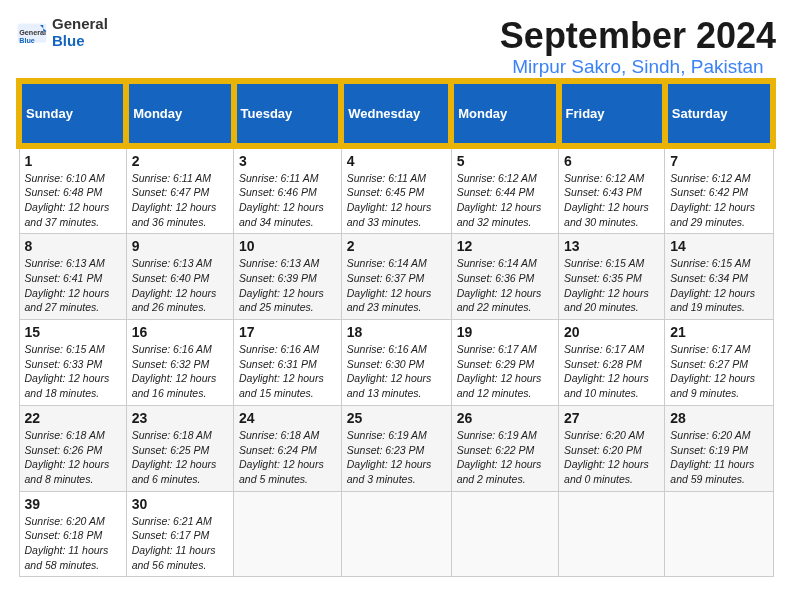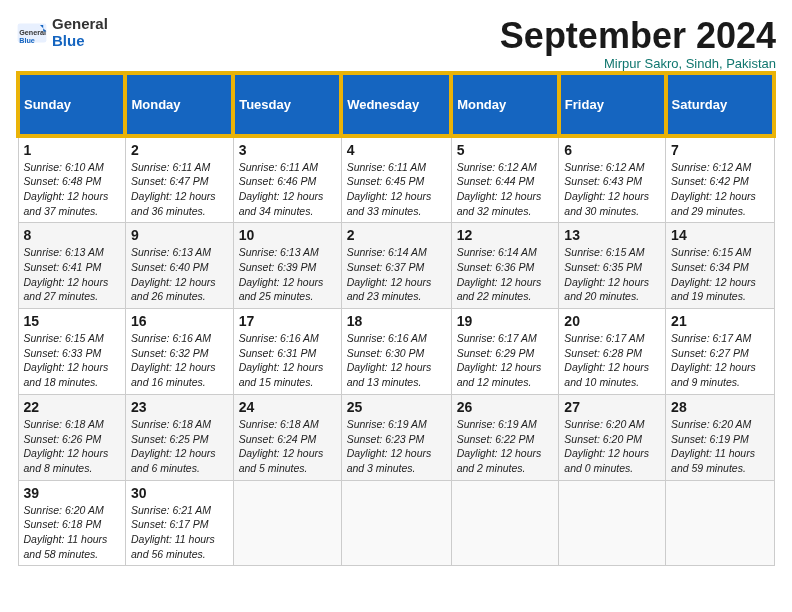--- a/index.html
+++ b/index.html
@@ -29,36 +29,37 @@
       margin-right: 4px;
     }
     .title-block { text-align: right; }
     .month-title {
       font-size: 36px;
       font-weight: bold;
       color: #1a1a1a;
       line-height: 1.1;
     }
     .location {
-      font-size: 13px;
-      color: #0f766e;
+      font-size: 19px;
+      color: #3b82f6;
+      text-align: center;
     }
     .calendar {
       width: 100%;
       border-collapse: collapse;
       font-size: 11px;
     }
     .calendar th {
       background: #1565c0;
       color: #fff;
       padding: 22px 4px;
       text-align: left;
       font-size: 13px;
       font-weight: bold;
-      border: 4px solid #eab308;
+      border: 6px solid #eab308;
     }
     .calendar td {
       border: 1px solid #ccc;
       vertical-align: top;
       padding: 4px 5px;
       height: 80px;
       width: 113px;
       background: #fff;
     }
     .calendar tr:nth-child(even) td {

